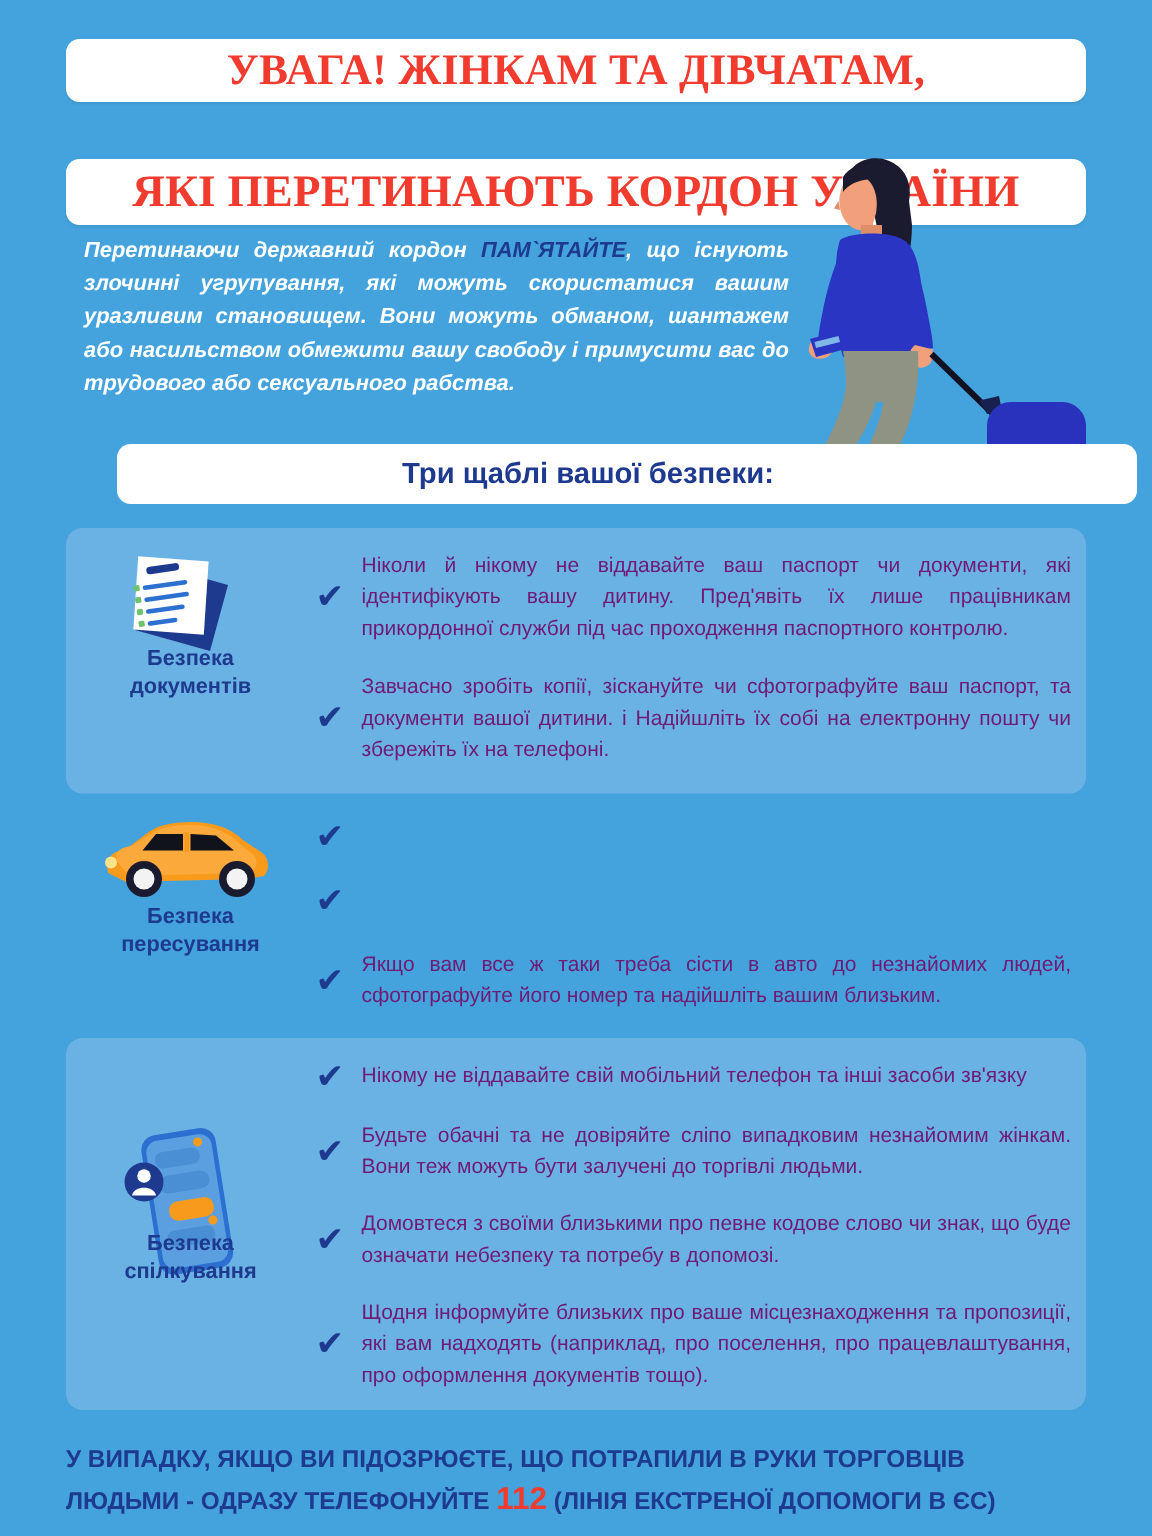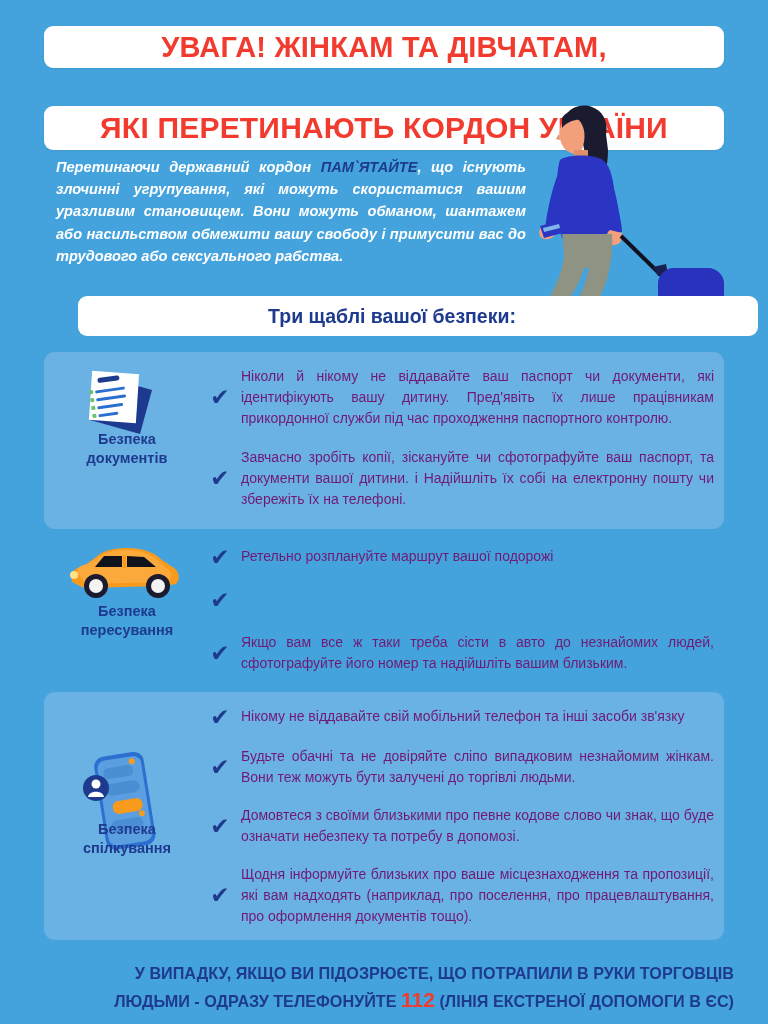--- a/index.html
+++ b/index.html
@@ -9,20 +9,21 @@
     font-family:"Liberation Sans","DejaVu Sans",sans-serif;
     background:#44a3dd;
   }
 
   
   .title-bar{
     position:absolute; left:44px; width:680px;
     background:#ffffff; border-radius:9px;
     display:flex; align-items:center; justify-content:center;
     box-shadow:0 1px 2px rgba(0,0,0,.08);
+    font-family:Liberation Serif, serif;
   }
   #title-bar-1{ top:26px; height:42px; }
   #title-bar-2{ top:66px; height:44px;margin-top:40px; }
   .title-text{
     color:#f23b2f; font-weight:bold; font-size:29px;
     letter-spacing:.2px; white-space:nowrap; line-height:1;
   }
   #title-bar-2 .title-text{ font-size:30px; }
 
   
@@ -92,21 +93,21 @@
   #block-2 .item{ margin-bottom:20px; }
   #block-2 .check{ align-self:center; }
 
   #block-3 .items{ top:14px; }
   #block-3 .item{ margin-bottom:17px; }
   #block-3 .check{ align-self:center; }
 
   
   #footer{
     position:absolute; left:44px; top:962px; width:690px;
-    text-align:right; color:#1e3a8f; font-weight:bold;
+    text-align:left; color:#1e3a8f; font-weight:bold;
     font-size:16.2px; line-height:1.45;
   }
   #footer .phone{ color:#f23b2f; font-size:21px;margin-top:23px; }
 
   
   #woman{ position:absolute; left:512px; top:104px; width:230px; height:232px; }
 </style>
 </head>
 <body>
 
@@ -219,21 +220,20 @@
       <circle cx="10" cy="33" r="4" fill="#ffe28a"></circle>
     </svg>
     <div class="block-label">
       <span>Безпека</span><br>
       <span>пересування</span>
     </div>
   </div>
   <div class="items">
     <div class="item">
       <span class="check">✔</span>
-      <span class="item-text nojust">Ретельно розплануйте маршрут вашої подорожі</span>
     </div>
     <div class="item">
       <span class="check">✔</span>
     </div>
     <div class="item">
       <span class="check">✔</span>
       <span class="item-text">Якщо вам все ж таки треба сісти в авто до незнайомих людей, сфотографуйте його номер та надійшліть вашим близьким.</span>
     </div>
   </div>
 </div>

